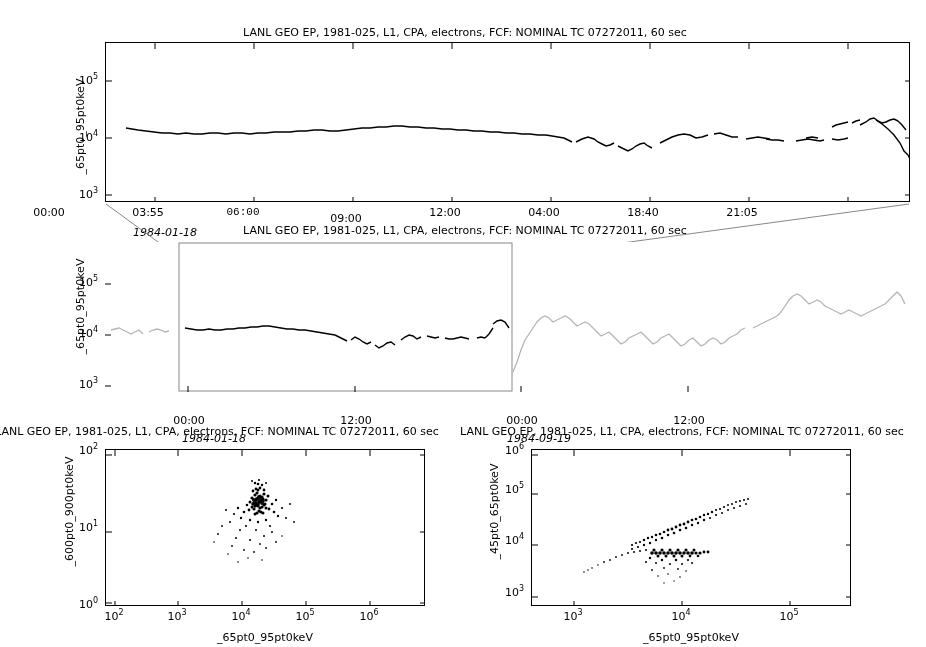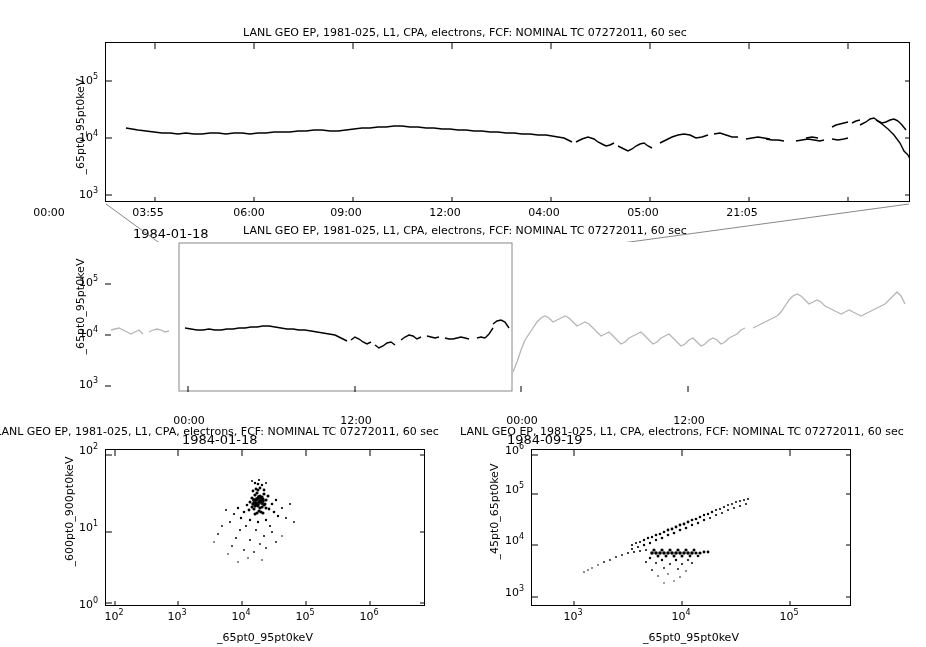--- a/index.html
+++ b/index.html
@@ -53,22 +53,23 @@
     white-space: nowrap;
   }
   .xtick {
     position: absolute;
     font-size: 11px;
     text-align: center;
     white-space: nowrap;
   }
   .datelabel {
     position: absolute;
-    font-size: 13px;
+    font-size: 11px;
     white-space: nowrap;
+    font-style: italic;
   }
   sup {
     font-size: 8px;
     vertical-align: super;
     line-height: 0;
   }
   svg { display: block; }
   .tickmark { stroke: #000; stroke-width: 1; }
   .connector { stroke: #888888; stroke-width: 1; fill: none; }
   .zoombox { stroke: #888888; stroke-width: 1; fill: none; }
@@ -141,25 +142,25 @@
       </g>
       <g stroke="#000000" stroke-width="1.4" fill="none">
         <polyline points="770,77 776,81 782,86 788,92 794,100 798,108 802,112"></polyline>
         <polyline points="802,112 804,116"></polyline>
       </g>
     </svg>
   </div>
 
   <div class="xtick" style="left:24px; top:206px; width:50px;">00:00</div>
   <div class="xtick" style="left:123px; top:206px; width:50px;">03:55</div>
-  <div class="xtick" style="left:224px; top:206px; width:50px;">06:00</div>
-  <div class="xtick" style="left:321px; top:206px; width:50px;text-align:center;">09:00</div>
+  <div class="xtick" style="left:218px; top:206px; width:50px;font-family:Liberation Mono, monospace;">06:00</div>
+  <div class="xtick" style="left:321px; top:212px; width:50px;text-align:center;">09:00</div>
   <div class="xtick" style="left:420px; top:206px; width:50px;">12:00</div>
   <div class="xtick" style="left:519px; top:206px; width:50px;">04:00</div>
-  <div class="xtick" style="left:618px; top:206px; width:50px;">05:00</div>
+  <div class="xtick" style="left:618px; top:206px; width:50px;">18:40</div>
   <div class="xtick" style="left:717px; top:206px; width:50px;">21:05</div>
   <div class="datelabel" style="left:133px; top:226px;">1984-01-18</div>
 </div>
 
 <svg class="panel" style="left:0; top:200px;" width="926" height="60">
   <line class="connector" x1="106" y1="4" x2="180" y2="58"></line>
   <line class="connector" x1="909" y1="4" x2="512" y2="58"></line>
 </svg>
 
 <div class="panel">

